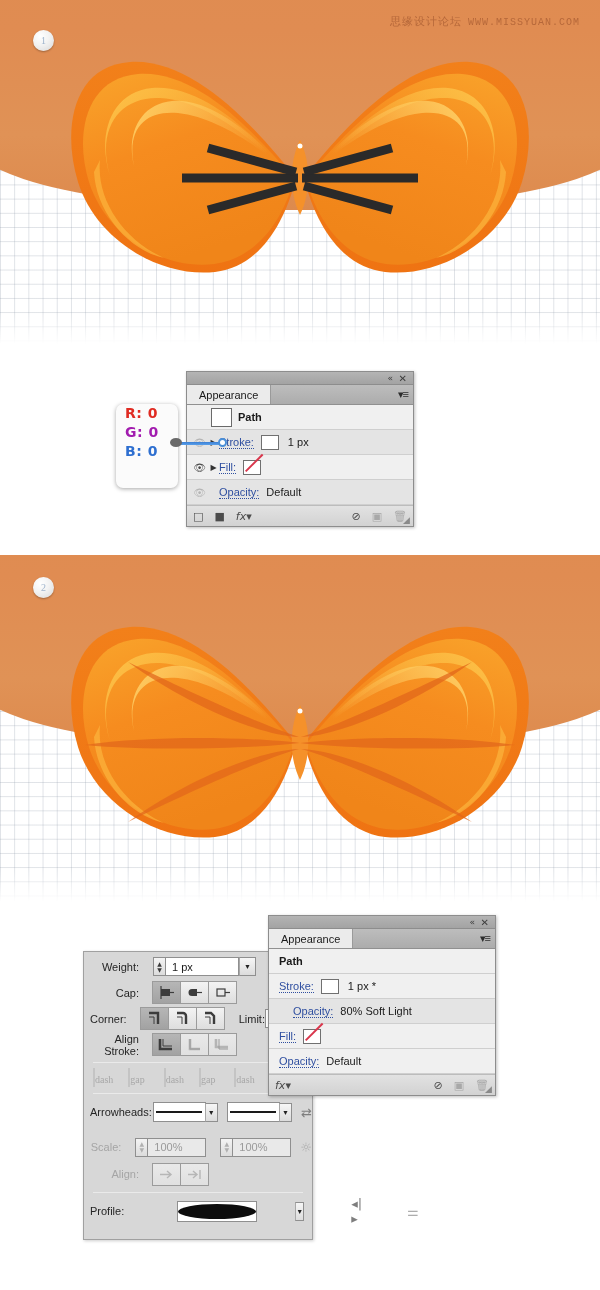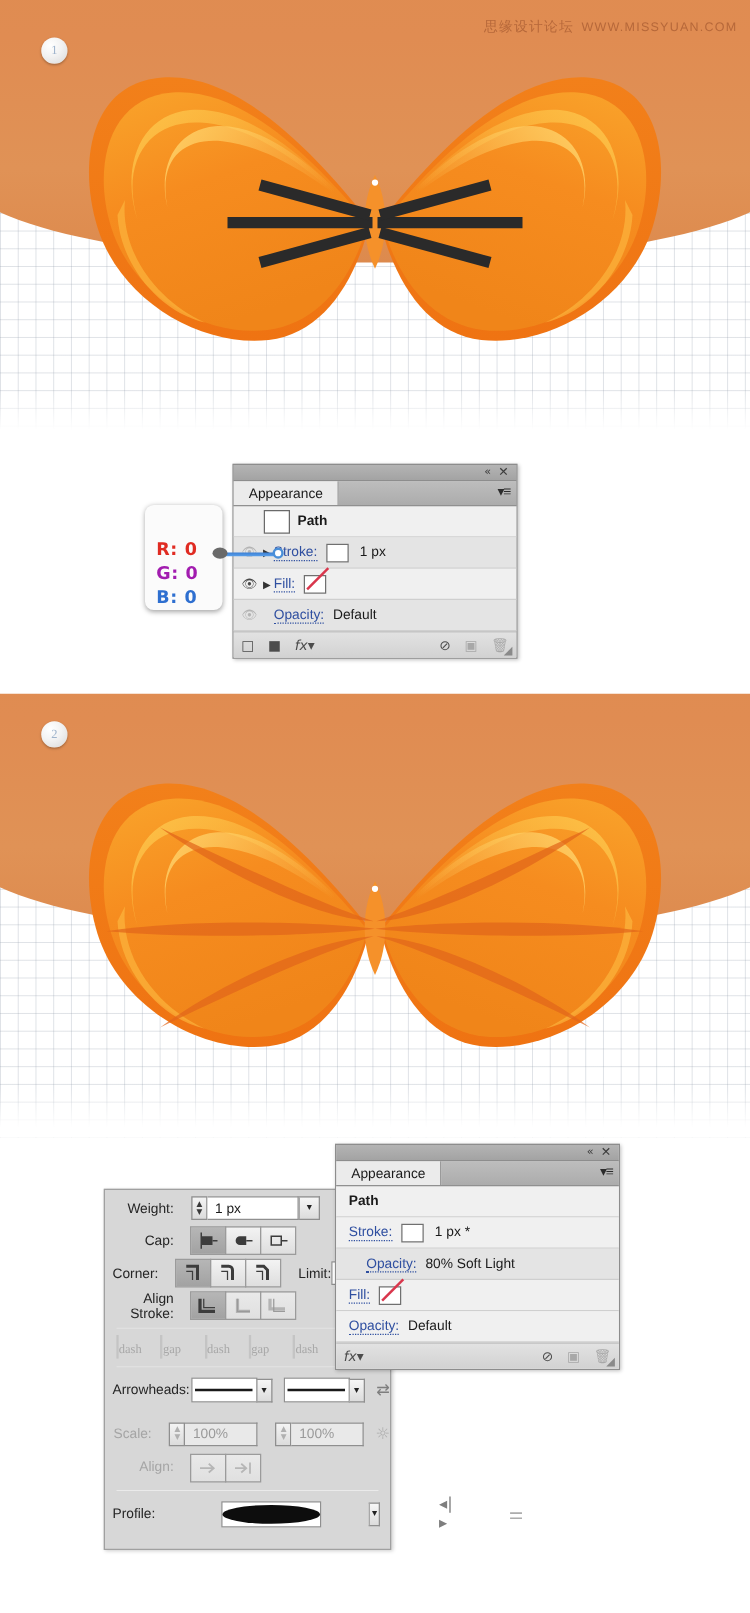--- a/index.html
+++ b/index.html
@@ -47,23 +47,23 @@
     position: absolute; width: 21px; height: 21px; border-radius: 50%;
     background: radial-gradient(circle at 35% 30%, #ffffff 0%, #f2f2f2 45%, #d8d8d8 100%);
     box-shadow: 0 1px 2px rgba(0,0,0,.30);
     color: #9fb4cc; font-size: 10px; line-height: 21px; text-align: center;
     font-family: "Liberation Serif", serif;
   }
   .badge-1 { left: 33px; top: 30px; }
 
   
   .watermark {
-    position: absolute; right: 10px; top: 14px;
+    position: absolute; right: 20px; top: 14px;
     font-size: 10px; color: #b6683a; letter-spacing: 1px;
-    font-family: Liberation Sans, sans-serif; white-space: nowrap;
+    font-family: Liberation Mono, monospace; white-space: nowrap;
   }
   .watermark .cn { font-size: 11px; margin-right: 6px; }
 
   
   .bow { position:absolute; left:0; width:600px; height:100%; }
 
   
   .panel {
     position: absolute;
     background: #d4d4d4;
@@ -138,21 +138,21 @@
   .ft-ico.dim { color:#a8a8a8; }
   .ft-right { position:absolute; right:6px; display:flex; align-items:center; }
   .ft-right .ft-ico { margin-left:11px; margin-right:0; }
   .grip { position:absolute; right:3px; bottom:1px; font-size:9px; color:#8a8a8a; }
 
   
   .rgb-box {
     position: absolute; left: 116px; top: 404px; width: 62px; height: 84px;
     background: #fbfbfb; border-radius: 7px;
     box-shadow: 0 1px 4px rgba(0,0,0,.35);
-    display:flex; flex-direction:column; justify-content:flex-end; padding-left:9px;
+    display:flex; flex-direction:column; justify-content:flex-start; padding-left:9px;
     font-family:"DejaVu Sans", sans-serif; font-weight:bold; font-size:14px;
   }
   .rgb-r { color:#e02b22; }
   .rgb-g { color:#a21caf; }
   .rgb-b { color:#2e6fd0; }
   .rgb-line { line-height:19px; letter-spacing:0.5px; }
 
   .callout-line {
     position:absolute; left:177px; top:442px; width:46px; height:3px;
     background: linear-gradient(to bottom,#3b7fd4,#5aa0ea);

